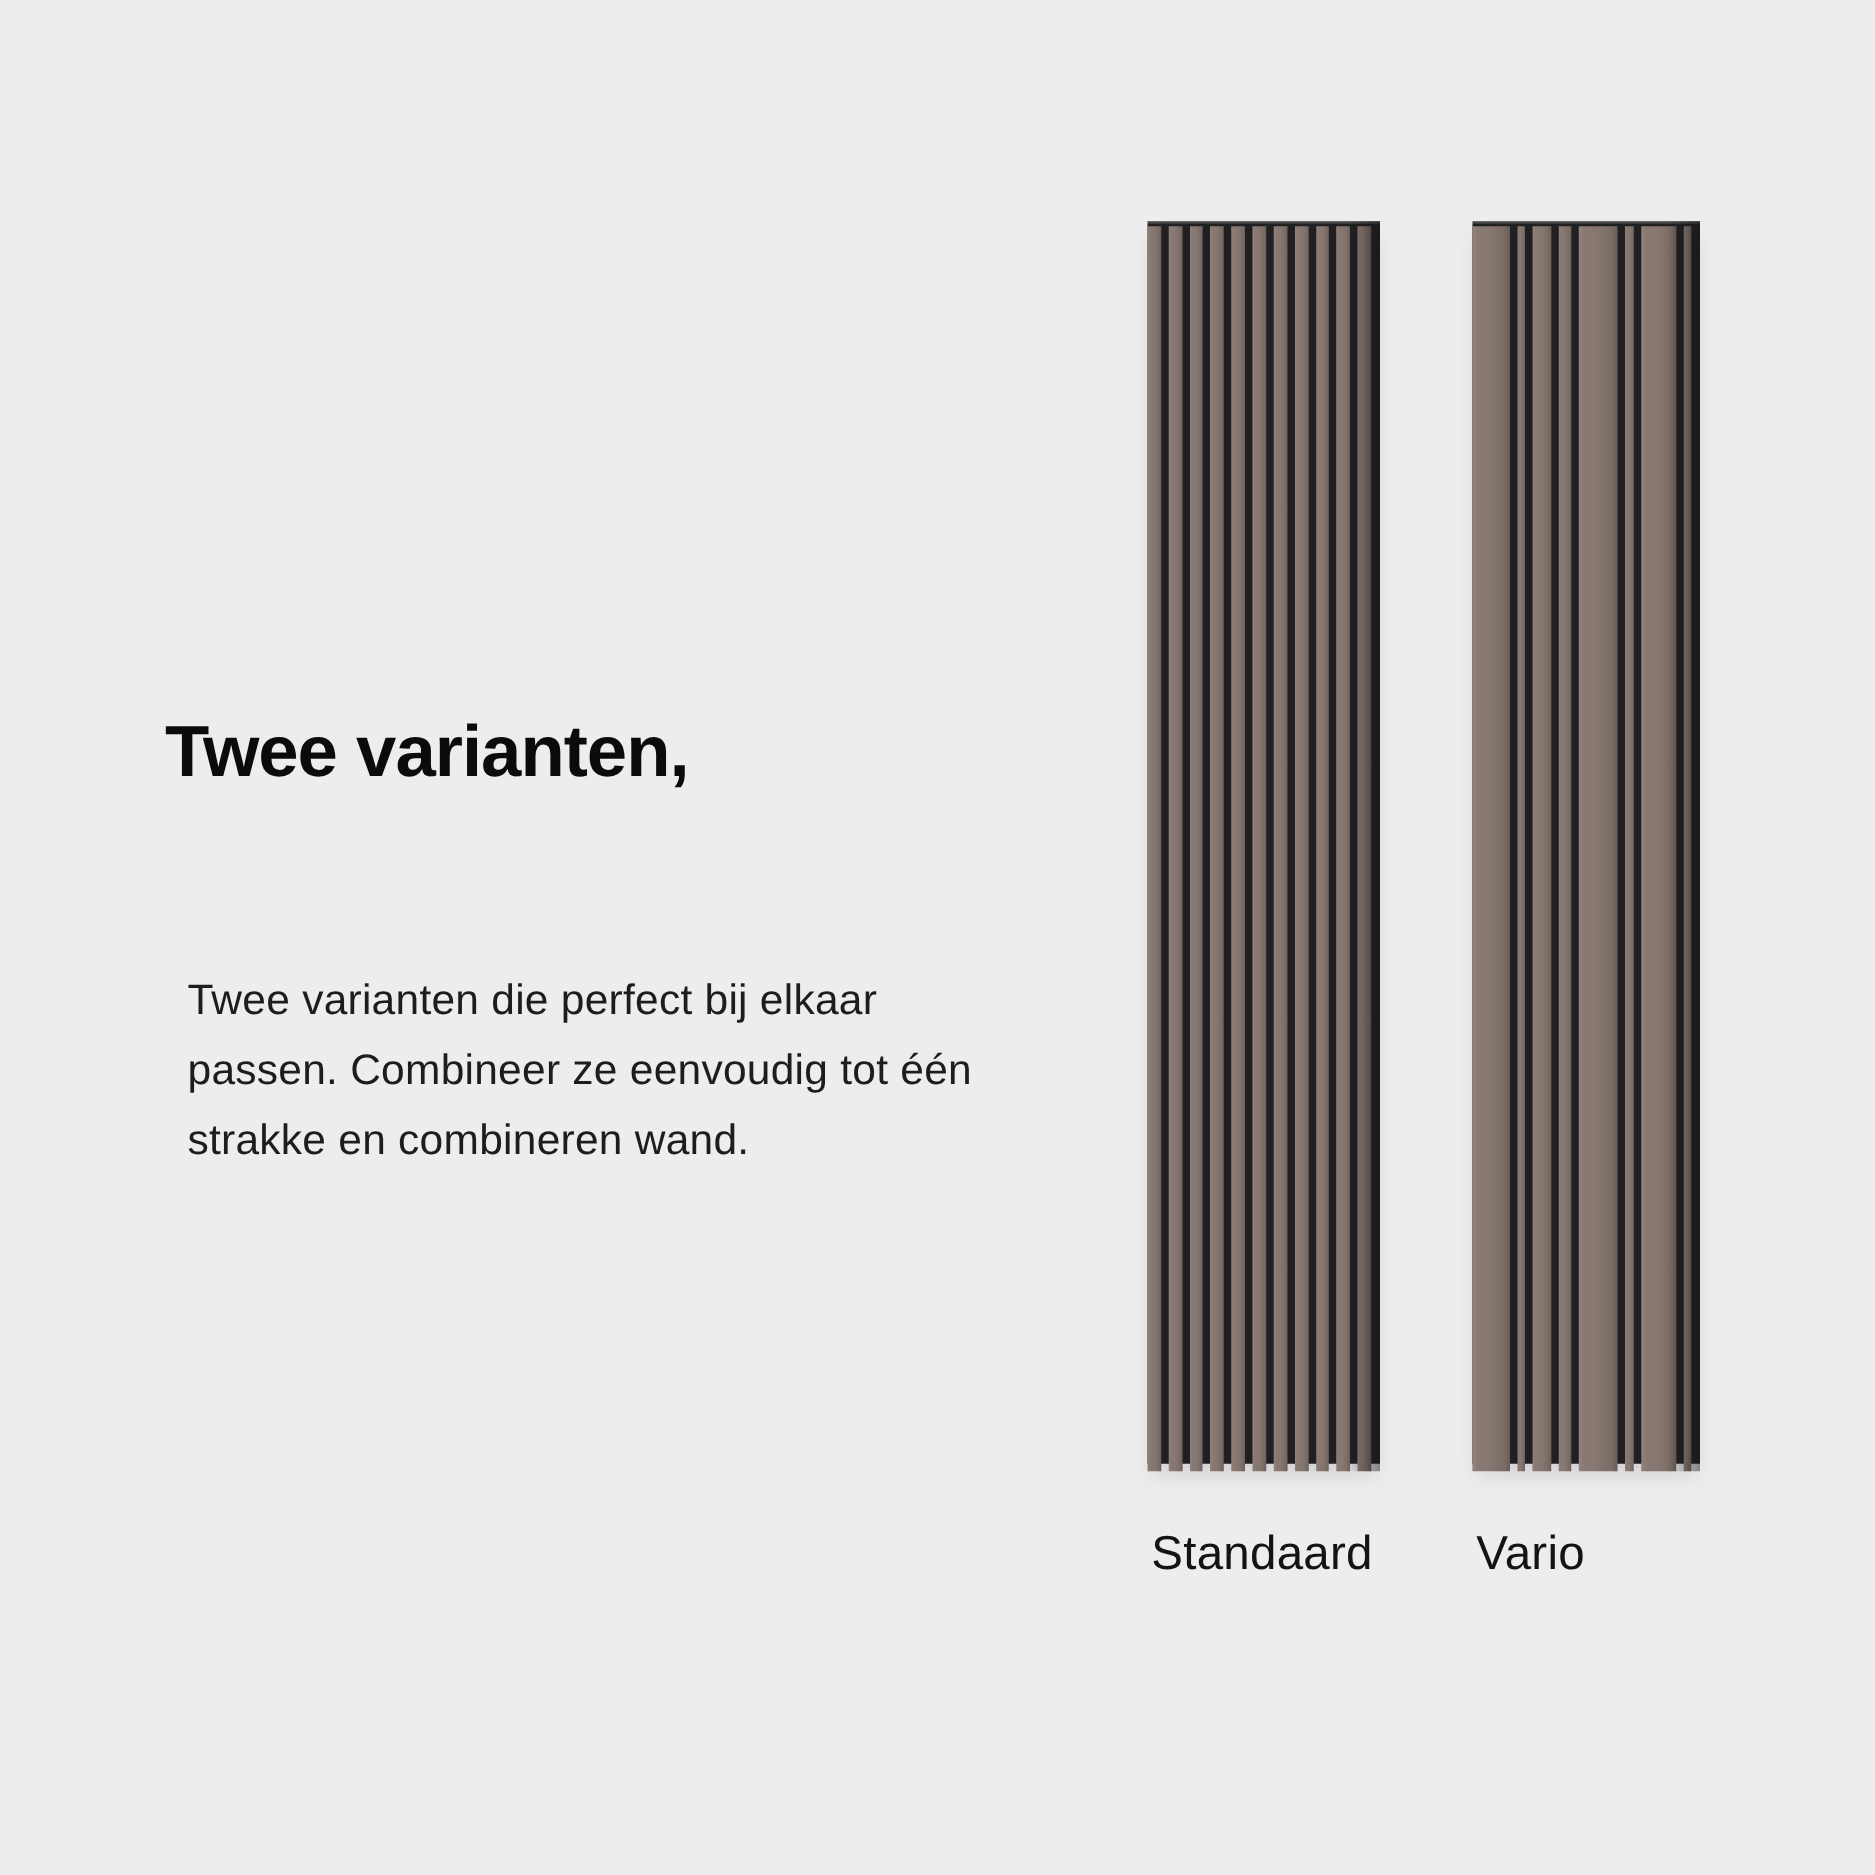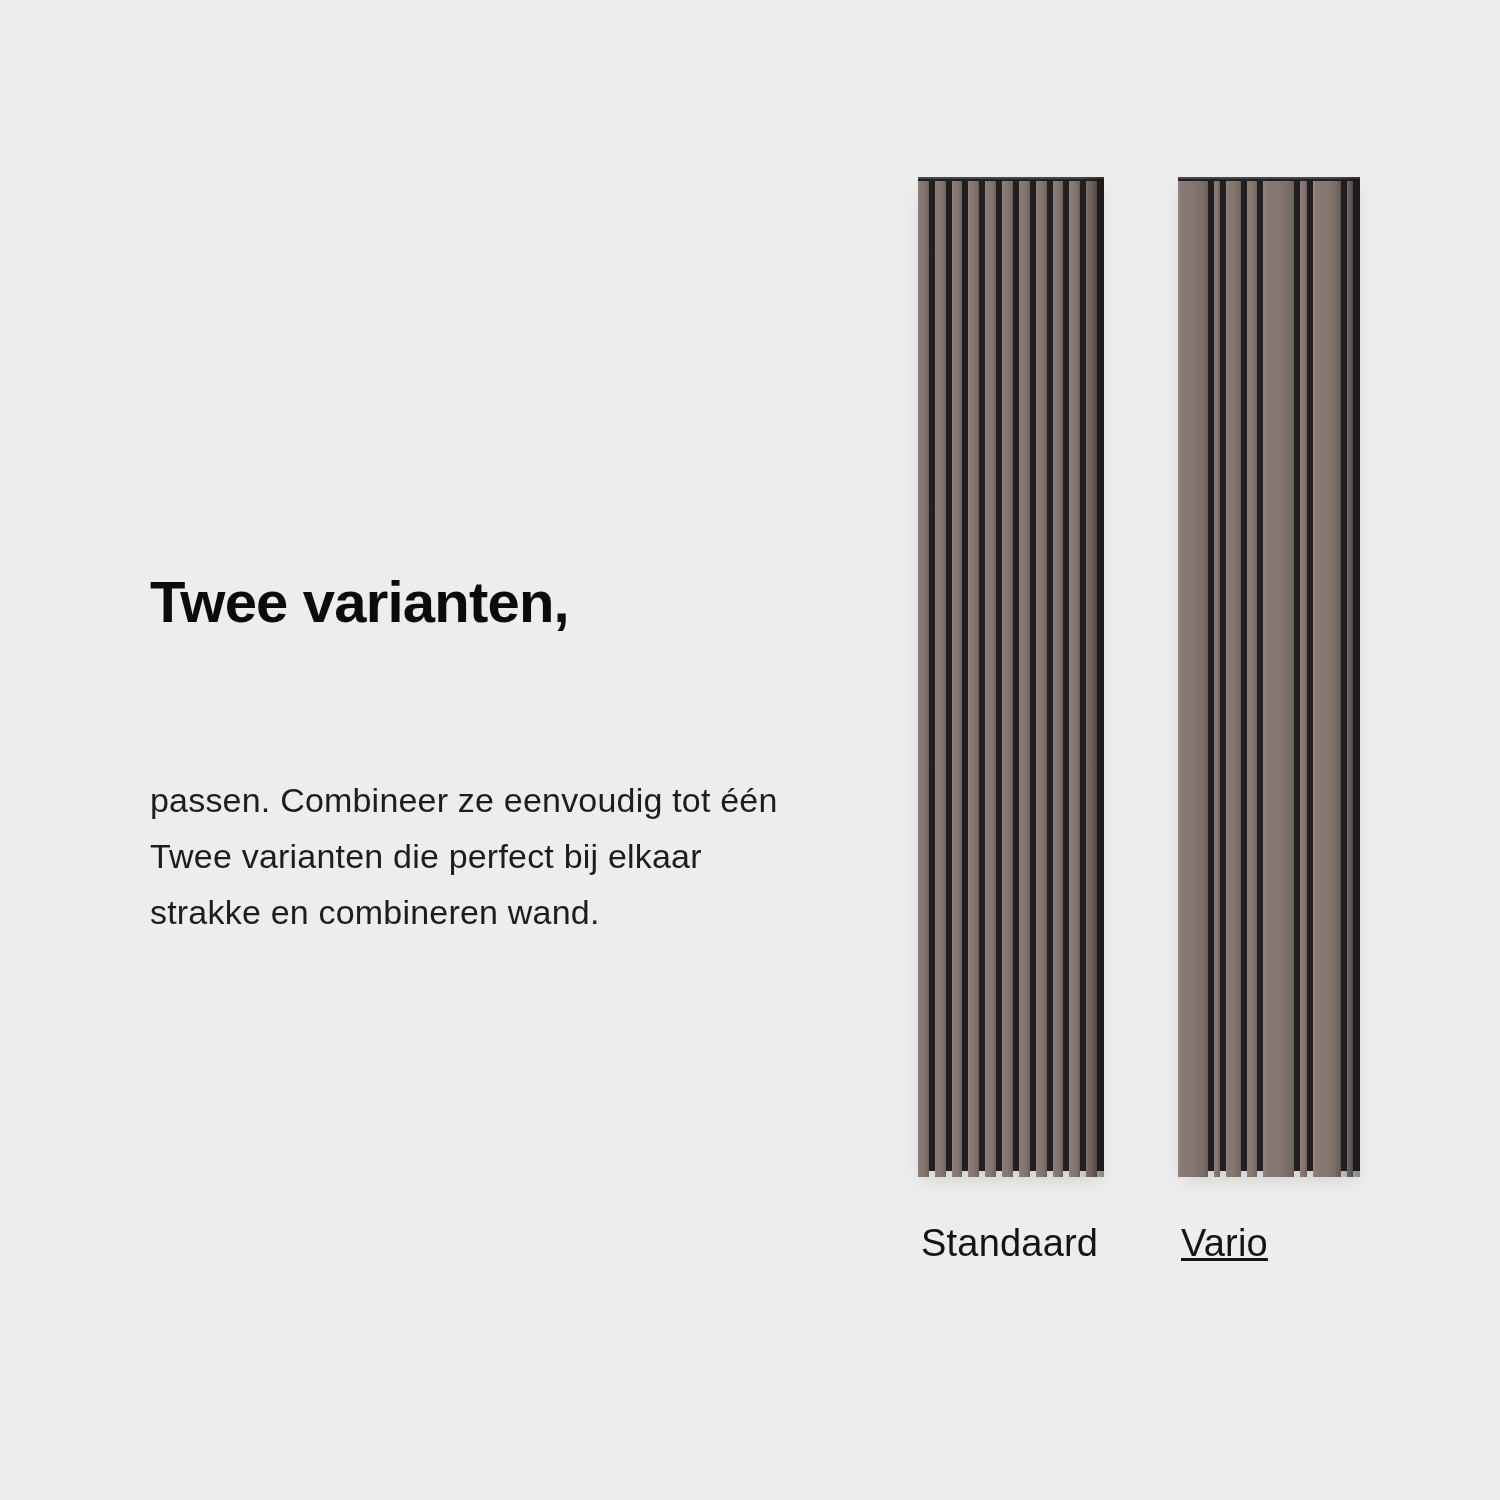--- a/index.html
+++ b/index.html
@@ -7,21 +7,21 @@
     width: 1500px; height: 1500px;
     background: var(--bg, #ededee);
     font-family: "Liberation Sans", sans-serif;
     overflow: hidden;
     position: relative;
   }
   .canvas { position: absolute; inset: 0; }
 
   
   .heading {
-    position: absolute; left: 150px; top: 556px;
+    position: absolute; left: 132px; top: 556px;
     font-size: 58px; font-weight: 700;
     line-height: 92px; letter-spacing: -0.8px;
     color: var(--heading-color, #0b0b0b);
     white-space: nowrap;
   }
   .bodytext {
     position: absolute; left: 150px; top: 772px;
     font-size: 34px; font-weight: 400;
     line-height: 56px; letter-spacing: 0.2px;
     color: var(--body-color, #1d1d1d);
@@ -63,34 +63,34 @@
     pointer-events: none;
   }
 
   .panel-label {
     position: absolute; top: 1222px;
     font-size: 38px; font-weight: 400; letter-spacing: 0.2px;
     color: var(--label-color, #141414);
     white-space: nowrap;
   }
   .label-standaard { left: 921px; }
-  .label-vario     { left: 1181px; text-decoration: underline; }
+  .label-vario     { left: 1181px; }
 </style>
 </head>
 <body style="--bg: #ededee; --heading-color: #0b0b0b; --body-color: #1d1d1d; --label-color: #141414; --slat: #867770; --groove: #201f22;">
 
 <div class="canvas">
 
   <h1 class="heading" style="margin:0;">
     <div>Twee varianten,</div>
   </h1>
 
   <div class="bodytext">
+    <div>Twee varianten die perfect bij elkaar</div>
     <div>passen. Combineer ze eenvoudig tot één</div>
-    <div>Twee varianten die perfect bij elkaar</div>
     <div>strakke en combineren wand.</div>
   </div>
 
   <div class="panel panel-standaard">
     <div class="backing"></div>
     <div class="slats">
         <div class="slat" style="flex-grow: 1;"></div>
         <div class="slat" style="flex-grow: 1;"></div>
         <div class="slat" style="flex-grow: 1;"></div>
         <div class="slat" style="flex-grow: 1;"></div>

